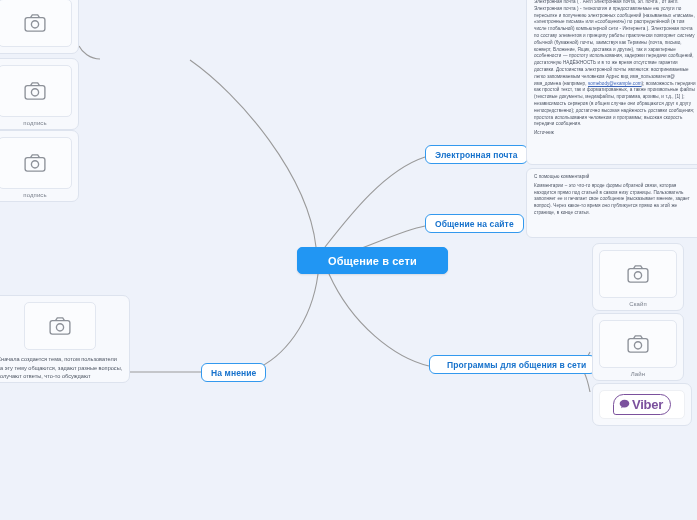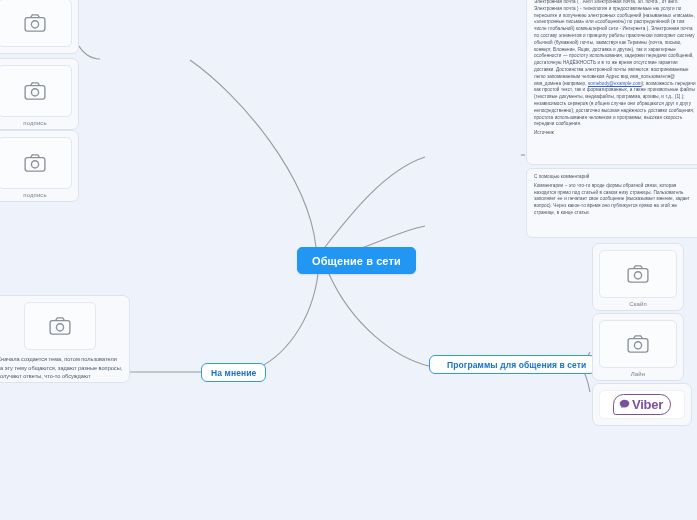--- a/index.html
+++ b/index.html
@@ -46,21 +46,21 @@
     padding: 0 9px;
     height: 19px;
   }
   .node.root {
     background: #2196f3;
     border: 1px solid #2196f3;
     border-radius: 5px;
     color: #ffffff;
     font-size: 11px;
     height: 27px;
-    padding: 0 14px;
+    padding: 0 30px;
     box-shadow: 0 1px 2px rgba(0,0,0,.10);
   }
 
   #n-services { left: 100px; top: 49px; }
   #n-email    { left: 425px; top: 145px; }
   #n-site     { left: 425px; top: 214px; }
   #n-programs { left: 429px; top: 355px; padding-left: 17px; }
   #n-forums   { left: 201px; top: 363px; }
   #n-root     { left: 297px; top: 247px; }
 
@@ -179,20 +179,22 @@
       <path d="M201,372 C170,372 150,372 130,372"></path>
 
       <path d="M525,155 C525,155 521,155 521,155"></path>
 
       <path d="M574,366 C582,366 586,360 590,352"></path>
       <path d="M574,366 C582,366 586,372 590,392"></path>
     </g>
   </svg>
 
   <div class="node root" id="n-root">Общение в сети</div>
+  <div class="node" id="n-email">Электронная почта</div>
+  <div class="node" id="n-site">Общение на сайте</div>
   <div class="node" id="n-programs">Программы для общения в сети</div>
   <div class="node" id="n-forums">На мнение</div>
 
   <div class="card" id="c-l1">
     <div class="imgbox">
       <svg class="cam" width="22" height="18" viewBox="0 0 24 20" fill="none" stroke="#8d9199" stroke-width="1.5">
         <rect x="1" y="4" width="22" height="15" rx="2.5"></rect>
         <path d="M7 4l2-3h6l2 3"></path>
         <circle cx="12" cy="11.5" r="4"></circle>
       </svg>

